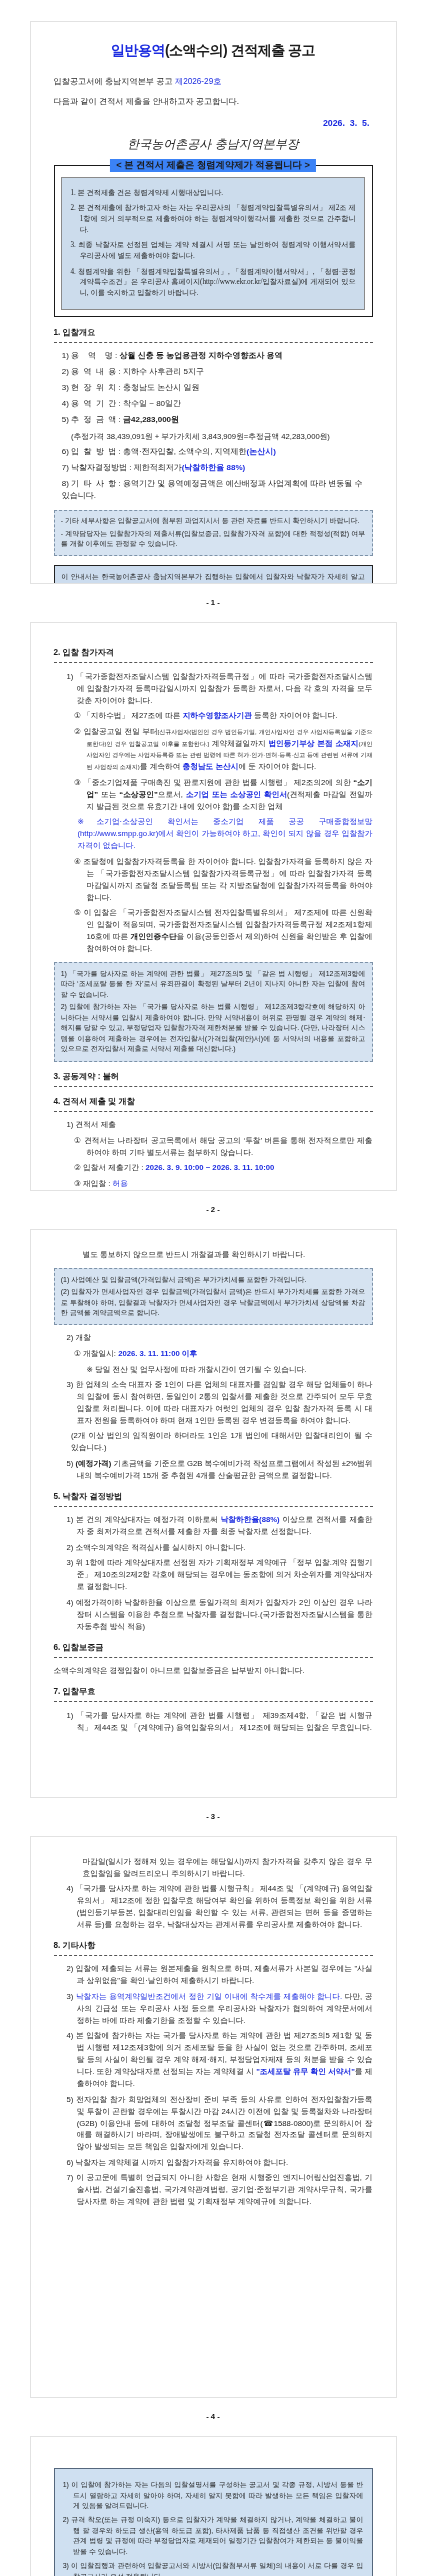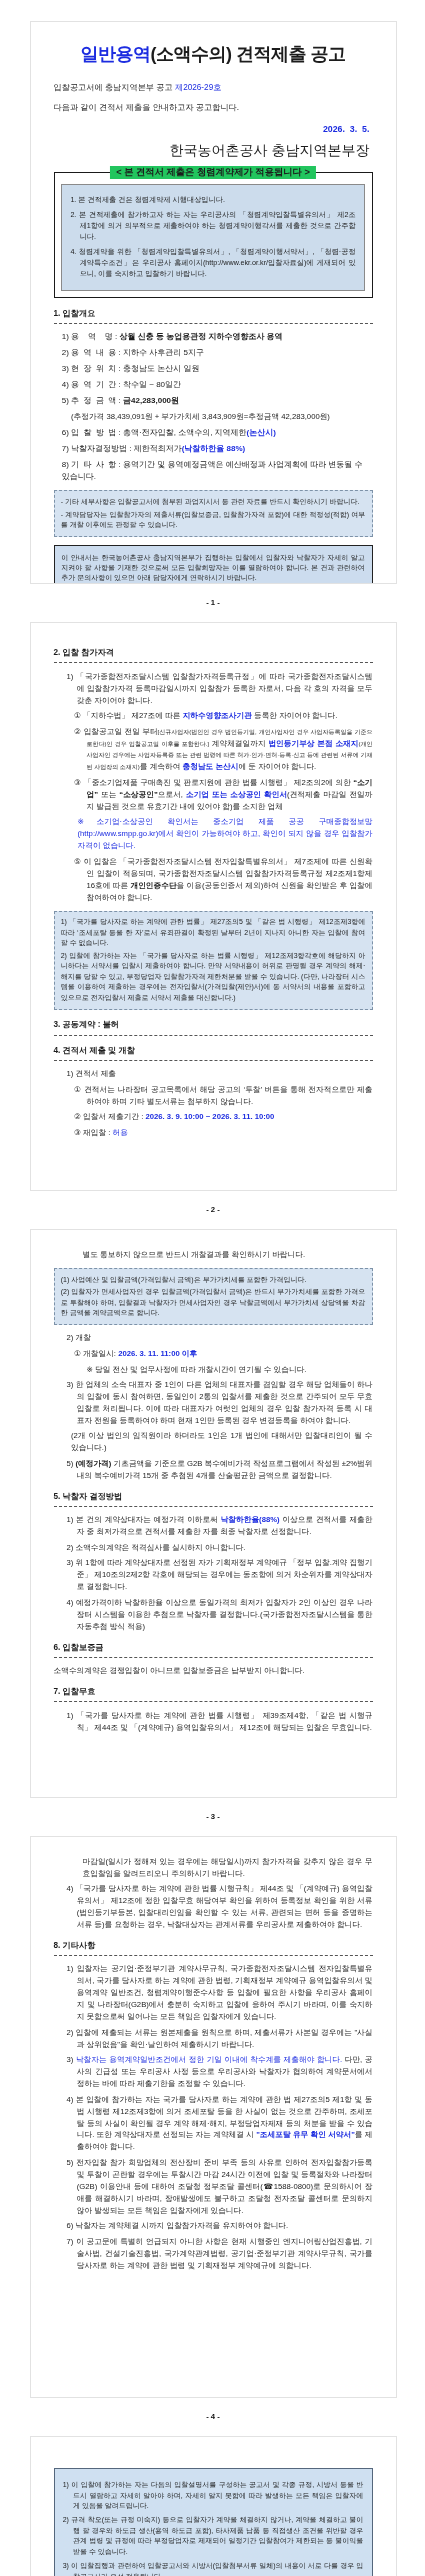--- a/index.html
+++ b/index.html
@@ -8,30 +8,30 @@
   .spacer-top{height:20.6px;}
   .page{width:367px;margin:0 auto;background:#fff;border:0.5px solid #e2e2e2;box-sizing:border-box;padding:15.5px 23px;overflow:hidden;}
   .gap{height:38px;display:flex;align-items:center;justify-content:center;font-size:7.7px;font-weight:bold;color:#111;}
 
   :root{--blue:#1c2ce0;--purple:#b93cba;}
   .b{font-weight:bold;}
   .bl{color:var(--blue);}
   .bb{color:var(--blue);font-weight:bold;}
   .sm{font-size:6px;}
 
-  .doc-title{text-align:center;font-size:18px;font-weight:bold;margin:5.2px 0 15.5px;letter-spacing:-0.5px;}
+  .doc-title{text-align:center;font-size:14px;font-weight:bold;margin:5.2px 0 15.5px;letter-spacing:-0.5px;}
   .notice-line{font-size:8.2px;margin:7.2px 0 9.3px;}
   .intro-line{font-size:8.2px;margin:8.2px 0 10.3px;}
   .date-line{text-align:right;font-size:8.8px;font-weight:bold;color:var(--blue);margin:11.3px 3.1px 2.1px;white-space:pre;}
-  .signer-line{text-align:right;font-size:14px;margin:7.2px 3.1px 1px;}
+  .signer-line{text-align:center;font-size:12px;margin:7.2px 3.1px 1px;font-style:italic;}
 
   .tbox{border:1.5px solid #1a1a1a;margin-top:12.4px;padding:11.3px 6.7px 6.7px;position:relative;}
-  .tbox-title{position:absolute;top:-7.2px;left:50%;transform:translateX(-50%);background:#22c55e;padding:0 6.2px;font-size:9.3px;font-weight:bold;white-space:nowrap;}
+  .tbox-title{position:absolute;top:-7.2px;left:50%;transform:translateX(-50%);background:#3b82f6;padding:0 6.2px;font-size:9.3px;font-weight:bold;white-space:nowrap;}
   .int-panel{background:#ccdcec;border:0.5px solid #8a8a8a;padding:5.2px 8.2px;}
-  .int-item{font-size:7.2px;line-height:1.5;margin:4.6px 0;text-align:justify;padding-left:9.3px;text-indent:-9.3px;}
+  .int-item{font-size:7.2px;line-height:1.5;margin:4.6px 0;text-align:justify;padding-left:9.3px;text-indent:-9.3px;font-family:Liberation Serif, serif;}
 
   .h-sec{font-size:8.2px;font-weight:bold;margin:9.3px 0 3.1px;}
   .sep{border-top:1px dashed #555;height:0;margin:4.1px 0 7.2px;}
 
   .p{font-size:7.7px;line-height:1.55;margin:3.6px 0;text-align:justify;}
   .num1{margin-left:13px;padding-left:10.3px;text-indent:-10.3px;}
   .num2{margin-left:20.6px;padding-left:12.4px;text-indent:-12.4px;}
   .note2{margin-left:24px;color:var(--blue);}
   .plain-cont{margin-left:29px;}
 
@@ -58,20 +58,21 @@
     <div class="notice-line"><span>입찰공고서에 충남지역본부 공고 </span><span class="bl">제2026-29호</span></div>
     <div class="intro-line">다음과 같이 견적서 제출을 안내하고자 공고합니다.</div>
     <div class="date-line">2026.  3.  5.</div>
     <div class="signer-line">한국농어촌공사 충남지역본부장</div>
 
     <div class="tbox">
       <div class="tbox-title">&lt; 본 견적서 제출은 청렴계약제가 적용됩니다 &gt;</div>
       <div class="int-panel">
         <div class="int-item">1. 본 견적제출 건은 청렴계약제 시행대상입니다.</div>
         <div class="int-item">2. 본 견적제출에 참가하고자 하는 자는 우리공사의 「청렴계약입찰특별유의서」 제2조 제1항에 의거 의무적으로 제출하여야 하는 청렴계약이행각서를 제출한 것으로 간주합니다.</div>
+        <div class="int-item">3. 최종 낙찰자로 선정된 업체는 계약 체결시 서명 또는 날인하여 청렴계약 이행서약서를 우리공사에 별도 제출하여야 합니다.</div>
         <div class="int-item">4. 청렴계약을 위한 「청렴계약입찰특별유의서」, 「청렴계약이행서약서」, 「청렴·공정계약특수조건」은 우리공사 홈페이지(http://www.ekr.or.kr/입찰자료실)에 게재되어 있으니, 이를 숙지하고 입찰하기 바랍니다.</div>
       </div>
     </div>
 
     <div class="h-sec">1. 입찰개요</div>
     <div class="sep"></div>
 
     <div class="ov"><span>1) 용    역    명 : </span><span class="b">상월 신충 등 농업용관정 지하수영향조사 용역</span></div>
     <div class="ov"><span>2) 용  역  내  용 : 지하수 사후관리 5지구</span></div>
     <div class="ov"><span>3) 현  장  위  치 : 충청남도 논산시 일원</span></div>
@@ -96,20 +97,21 @@
 
   <div class="page" style="height:569px;">
     <div class="h-sec">2. 입찰 참가자격</div>
     <div class="sep"></div>
 
     <div class="p num1">1) 「국가종합전자조달시스템 입찰참가자격등록규정」에 따라 국가종합전자조달시스템에 입찰참가자격 등록마감일시까지 입찰참가 등록한 자로서, 다음 각 호의 자격을 모두 갖춘 자이어야 합니다.</div>
     <div class="p num2"><span>① 「지하수법」 제27조에 따른 </span><span class="bb">지하수영향조사기관</span><span> 등록한 자이어야 합니다.</span></div>
     <div class="p num2"><span>② 입찰공고일 전일 부터</span><span class="sm">[신규사업자(법인인 경우 법인등기일, 개인사업자인 경우 사업자등록일을 기준으로한다)인 경우 입찰공고일 이후를 포함한다.]</span><span> 계약체결일까지 </span><span class="bb">법인등기부상 본점 소재지</span><span class="sm">(개인사업자인 경우에는 사업자등록증 또는 관련 법령에 따른 허가·인가·면허·등록·신고 등에 관련된 서류에 기재된 사업장의 소재지)</span><span>를 계속하여 </span><span class="bb">충청남도 논산시</span><span>에 둔 자이어야 합니다.</span></div>
     <div class="p num2"><span>③ 「중소기업제품 구매촉진 및 판로지원에 관한 법률 시행령」 제2조의2에 의한 </span><span class="b">“소기업”</span><span> 또는 </span><span class="b">“소상공인”</span><span>으로서, </span><span class="bb">소기업 또는 소상공인 확인서</span><span>(견적제출 마감일 전일까지 발급된 것으로 유효기간 내에 있어야 함)를 소지한 업체</span></div>
     <div class="p note2">※소기업·소상공인 확인서는 중소기업 제품 공공 구매종합정보망(http://www.smpp.go.kr)에서 확인이 가능하여야 하고, 확인이 되지 않을 경우 입찰참가자격이 없습니다.</div>
+    <div class="p num2">④ 조달청에 입찰참가자격등록을 한 자이어야 합니다. 입찰참가자격을 등록하지 않은 자는 「국가종합전자조달시스템 입찰참가자격등록규정」에 따라 입찰참가자격 등록마감일시까지 조달청 조달등록팀 또는 각 지방조달청에 입찰참가자격등록을 하여야 합니다.</div>
     <div class="p num2"><span>⑤ 이 입찰은 「국가종합전자조달시스템 전자입찰특별유의서」 제7조제에 따른 신원확인 입찰이 적용되며, 국가종합전자조달시스템 입찰참가자격등록규정 제2조제1항제16호에 따른 </span><span class="b">개인인증수단</span><span>을 이용(공동인증서 제외)하여 신원을 확인받은 후 입찰에 참여하여야 합니다.</span></div>
 
     <div class="nbox">
       <div class="p">1) 「국가를 당사자로 하는 계약에 관한 법률」 제27조의5 및 「같은 법 시행령」 제12조제3항에 따라 ‘조세포탈 등을 한 자’로서 유죄판결이 확정된 날부터 2년이 지나지 아니한 자는 입찰에 참여할 수 없습니다.</div>
       <div class="p">2) 입찰에 참가하는 자는 「국가를 당사자로 하는 법률 시행령」 제12조제3항각호에 해당하지 아니하다는 서약서를 입찰시 제출하여야 합니다. 만약 서약내용이 허위로 판명될 경우 계약의 해제·해지를 당할 수 있고, 부정당업자 입찰참가자격 제한처분을 받을 수 있습니다. (다만, 나라장터 시스템을 이용하여 제출하는 경우에는 전자입찰서(가격입찰(제안)서)에 동 서약서의 내용을 포함하고 있으므로 전자입찰서 제출로 서약서 제출을 대신합니다.)</div>
     </div>
 
     <div class="h-sec">3. 공동계약 : 불허</div>
     <div class="sep"></div>
 
@@ -156,21 +158,20 @@
 
   </div>
   <div class="gap">- 3 -</div>
 
   <div class="page" style="height:562px;">
     <div class="p plain-cont">마감일(일시가 정해져 있는 경우에는 해당일시)까지 참가자격을 갖추지 않은 경우 무효입찰임을 알려드리오니 주의하시기 바랍니다.</div>
     <div class="p num1">4) 「국가를 당사자로 하는 계약에 관한 법률 시행규칙」 제44조 및 「(계약예규) 용역입찰유의서」 제12조에 정한 입찰무효 해당여부 확인을 위하여 등록정보 확인을 위한 서류(법인등기부등본, 입찰대리인임을 확인할 수 있는 서류, 관련되는 면허 등을 증명하는 서류 등)를 요청하는 경우, 낙찰대상자는 관계서류를 우리공사로 제출하여야 합니다.</div>
 
     <div class="h-sec">8. 기타사항</div>
     <div class="sep"></div>
-    <div class="p num1">1) 입찰자는 공기업·준정부기관 계약사무규칙, 국가종합전자조달시스템 전자입찰특별유의서, 국가를 당사자로 하는 계약에 관한 법령, 기획재정부 계약예규 용역입찰유의서 및 용역계약 일반조건, 청렴계약이행준수사항 등 입찰에 필요한 사항을 우리공사 홈페이지 및 나라장터(G2B)에서 충분히 숙지하고 입찰에 응하여 주시기 바라며, 이를 숙지하지 못함으로써 일어나는 모든 책임은 입찰자에게 있습니다.</div>
     <div class="p num1">2) 입찰에 제출되는 서류는 원본제출을 원칙으로 하며, 제출서류가 사본일 경우에는 "사실과 상위없음"을 확인·날인하여 제출하시기 바랍니다.</div>
     <div class="p num1"><span>3) </span><span class="bl">낙찰자는 용역계약일반조건에서 정한 기일 이내에 착수계를 제출해야 합니다.</span><span> 다만, 공사의 긴급성 또는 우리공사 사정 등으로 우리공사와 낙찰자가 협의하여 계약문서에서 정하는 바에 따라 제출기한을 조정할 수 있습니다.</span></div>
     <div class="p num1"><span>4) 본 입찰에 참가하는 자는 국가를 당사자로 하는 계약에 관한 법 제27조의5 제1항 및 동법 시행령 제12조제3항에 의거 조세포탈 등을 한 사실이 없는 것으로 간주하며, 조세포탈 등의 사실이 확인될 경우 계약 해제·해지, 부정당업자제재 등의 처분을 받을 수 있습니다. 또한 계약상대자로 선정되는 자는 계약체결 시 </span><span class="bb">"조세포탈 유무 확인 서약서"</span><span>를 제출하여야 합니다.</span></div>
     <div class="p num1">5) 전자입찰 참가 희망업체의 전산장비 준비 부족 등의 사유로 인하여 전자입찰참가등록 및 투찰이 곤란할 경우에는 투찰시간 마감 24시간 이전에 입찰 및 등록절차와 나라장터(G2B) 이용안내 등에 대하여 조달청 정부조달 콜센터(☎1588-0800)로 문의하시어 장애를 해결하시기 바라며, 장애발생에도 불구하고 조달청 전자조달 콜센터로 문의하지 않아 발생되는 모든 책임은 입찰자에게 있습니다.</div>
     <div class="p num1">6) 낙찰자는 계약체결 시까지 입찰참가자격을 유지하여야 합니다.</div>
     <div class="p num1">7) 이 공고문에 특별히 언급되지 아니한 사항은 현재 시행중인 엔지니어링산업진흥법, 기술사법, 건설기술진흥법, 국가계약관계법령, 공기업·준정부기관 계약사무규칙, 국가를 당사자로 하는 계약에 관한 법령 및 기획재정부 계약예규에 의합니다.</div>
   </div>
   <div class="gap">- 4 -</div>
 
   <div class="page" style="height:567px;padding-top:31px;">

